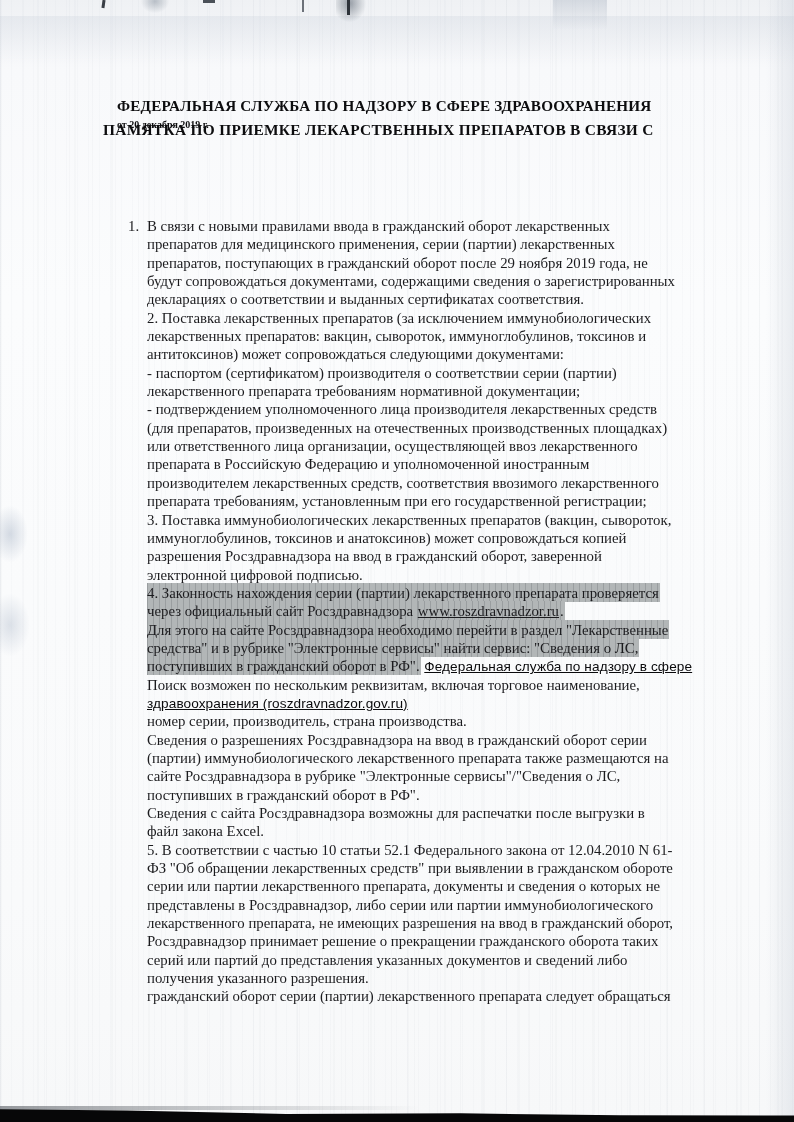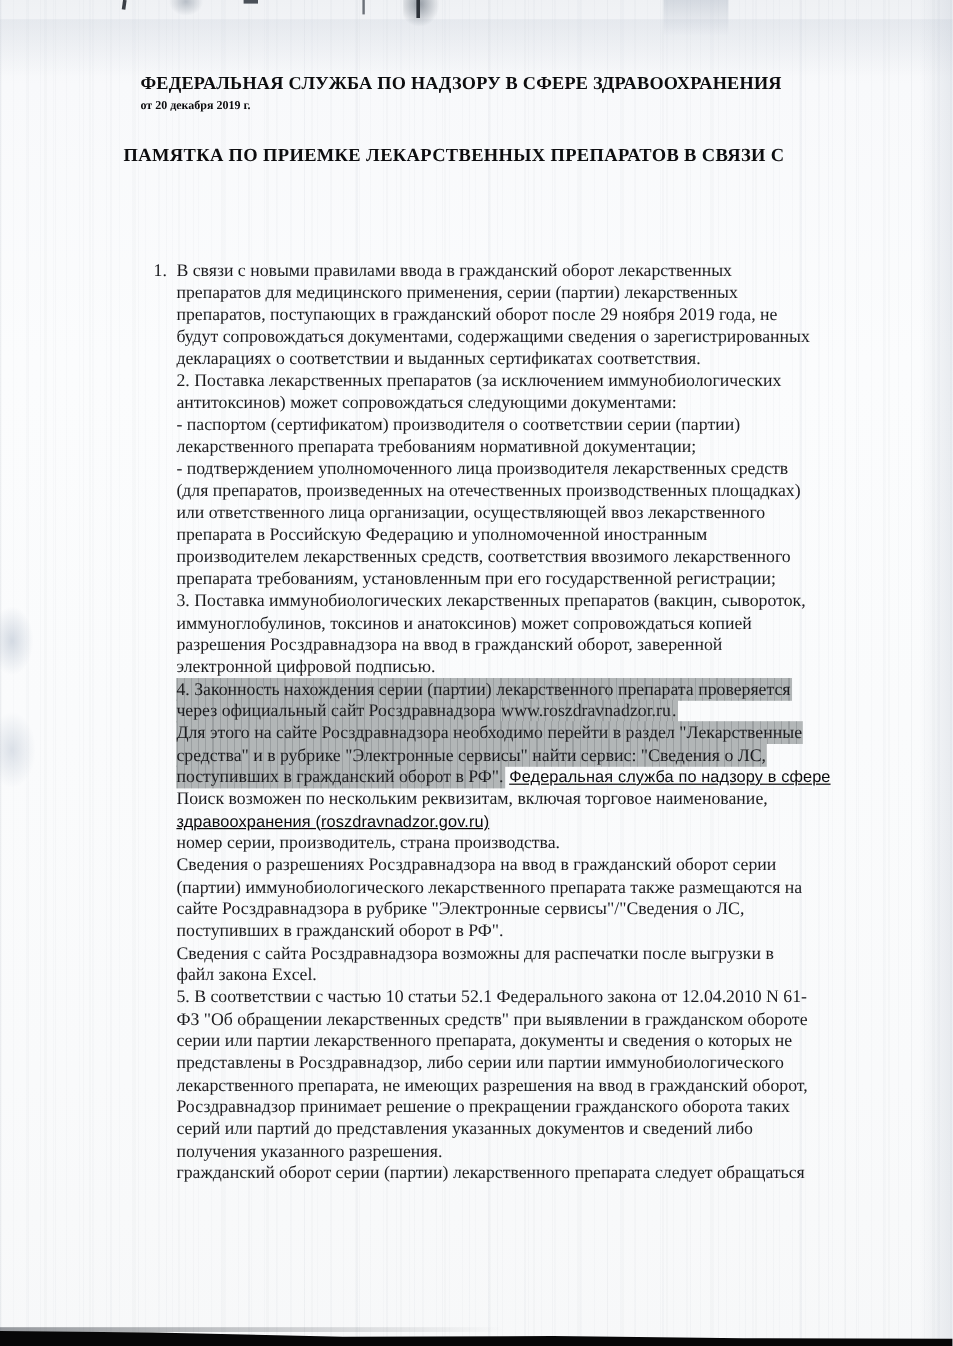--- a/index.html
+++ b/index.html
@@ -32,31 +32,31 @@
        background:radial-gradient(ellipse at 45% 15%, rgba(92,102,114,.60), rgba(92,102,114,0) 72%);}
   .m6{left:347px;top:0;width:3px;height:15px;background:#2e333a;}
   .m7{left:553px;top:0;width:54px;height:30px;
        background:linear-gradient(180deg, rgba(168,178,192,.38), rgba(168,178,192,0));}
   .bottom-gray{position:absolute;left:0;bottom:12px;width:420px;height:4px;
        background:linear-gradient(90deg, rgba(70,75,82,.55), rgba(70,75,82,0));}
   .bottom-band{position:absolute;left:0;right:0;bottom:0;height:16px;background:#070708;
        clip-path:polygon(0 20%, 16% 28%, 36% 50%, 58% 46%, 78% 58%, 100% 60%, 100% 100%, 0 100%);}
 
   .doc-header{position:absolute;left:117px;top:60px;color:#0d0d0f;}
-  .org{font-weight:bold;font-size:15.2px;line-height:19px;letter-spacing:.2px;white-space:nowrap;}
+  .org{font-weight:bold;font-size:15.2px;line-height:19px;letter-spacing:.2px;white-space:nowrap;margin-top:36px;}
   .date{font-weight:bold;font-size:10px;line-height:19px;white-space:nowrap;}
   .doc-title{position:absolute;left:103px;top:112px;color:#0d0d0f;}
   .title-line{font-weight:bold;font-size:15.4px;line-height:35px;letter-spacing:.3px;white-space:nowrap;}
 
   .doc-body{position:absolute;left:147px;top:217px;color:#1b1b1e;font-size:14.8px;}
   .line{position:relative;height:18.35px;line-height:18.35px;white-space:pre;}
   .marker{position:absolute;left:-19px;}
   .hl,.hl-url{background-color:#b2b6b7;padding:2px 1px 1px 0;
        background-image:repeating-linear-gradient(90deg, rgba(28,33,40,.16) 0 1px, rgba(0,0,0,0) 1px 6px);}
-  .hl-url{text-align:right;}
+  .hl-url{text-decoration:underline;text-align:right;}
   .link{font-family:"Liberation Sans",sans-serif;font-size:13.6px;color:#0a0a0c;
        text-decoration:underline;font-weight:500;letter-spacing:.1px;}
 </style>
 </head>
 <body>
 
 <div class="scan-page">
   <div class="band-top"></div>
   <div class="edge-right"></div>
 
@@ -81,20 +81,21 @@
     <div class="title-line">ПАМЯТКА ПО ПРИЕМКЕ ЛЕКАРСТВЕННЫХ ПРЕПАРАТОВ В СВЯЗИ С</div>
   </div>
 
   <div class="doc-body">
       <div class="line"><span class="marker">1.</span><span>В связи с новыми правилами ввода в гражданский оборот лекарственных</span></div>
       <div class="line"><span>препаратов для медицинского применения, серии (партии) лекарственных</span></div>
       <div class="line"><span>препаратов, поступающих в гражданский оборот после 29 ноября 2019 года, не</span></div>
       <div class="line"><span>будут сопровождаться документами, содержащими сведения о зарегистрированных</span></div>
       <div class="line"><span>декларациях о соответствии и выданных сертификатах соответствия.</span></div>
       <div class="line"><span>2. Поставка лекарственных препаратов (за исключением иммунобиологических</span></div>
+      <div class="line"><span>лекарственных препаратов: вакцин, сывороток, иммуноглобулинов, токсинов и</span></div>
       <div class="line"><span>антитоксинов) может сопровождаться следующими документами:</span></div>
       <div class="line"><span>- паспортом (сертификатом) производителя о соответствии серии (партии)</span></div>
       <div class="line"><span>лекарственного препарата требованиям нормативной документации;</span></div>
       <div class="line"><span>- подтверждением уполномоченного лица производителя лекарственных средств</span></div>
       <div class="line"><span>(для препаратов, произведенных на отечественных производственных площадках)</span></div>
       <div class="line"><span>или ответственного лица организации, осуществляющей ввоз лекарственного</span></div>
       <div class="line"><span>препарата в Российскую Федерацию и уполномоченной иностранным</span></div>
       <div class="line"><span>производителем лекарственных средств, соответствия ввозимого лекарственного</span></div>
       <div class="line"><span>препарата требованиям, установленным при его государственной регистрации;</span></div>
       <div class="line"><span>3. Поставка иммунобиологических лекарственных препаратов (вакцин, сывороток,</span></div>

